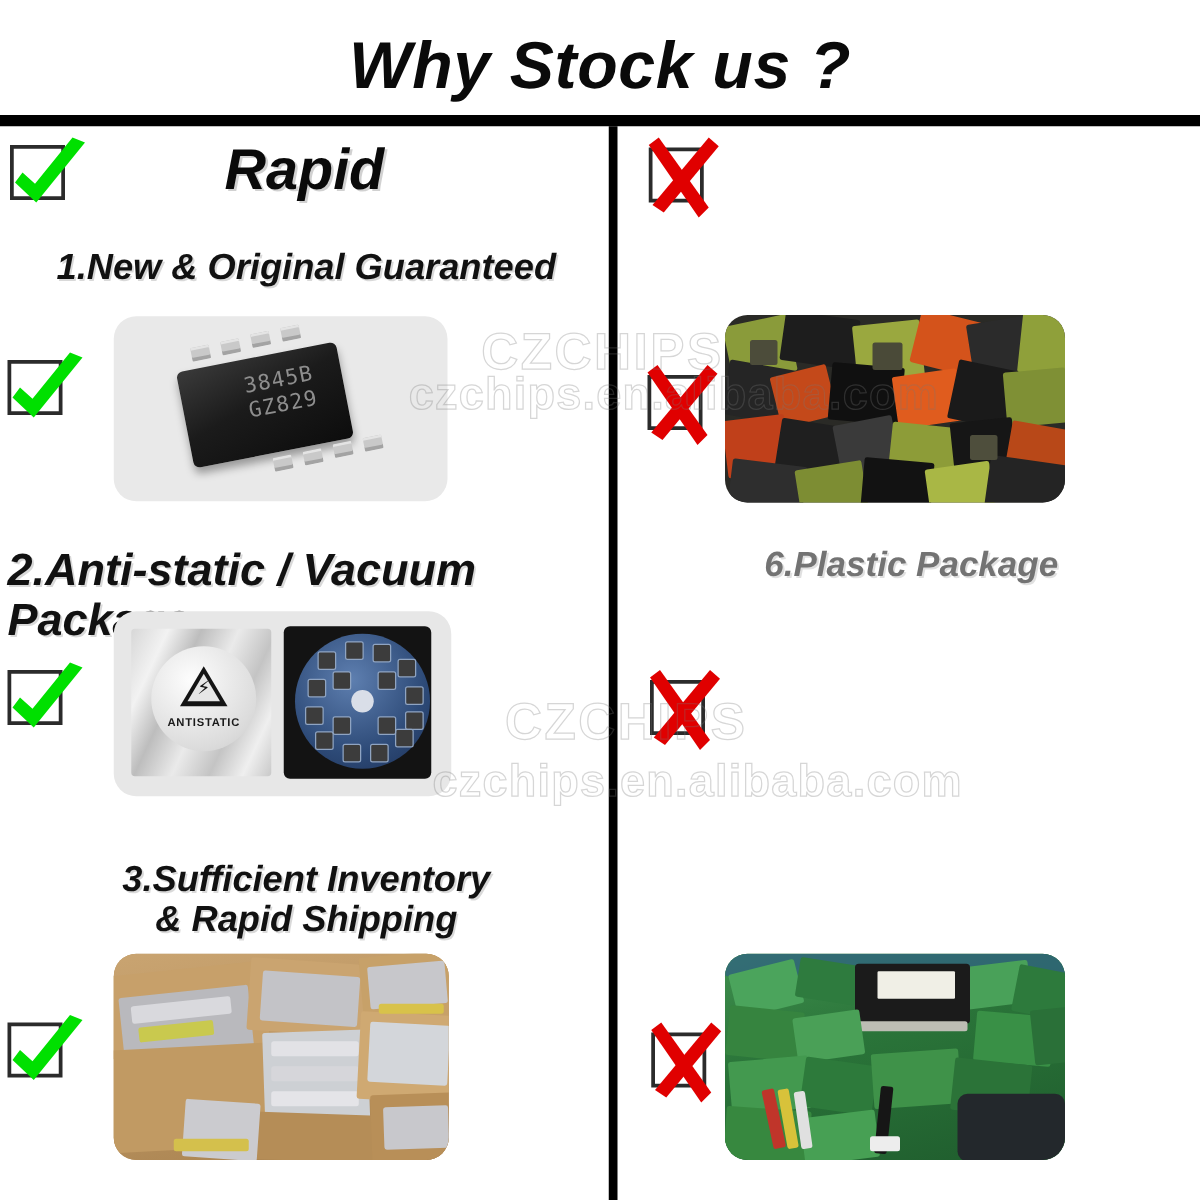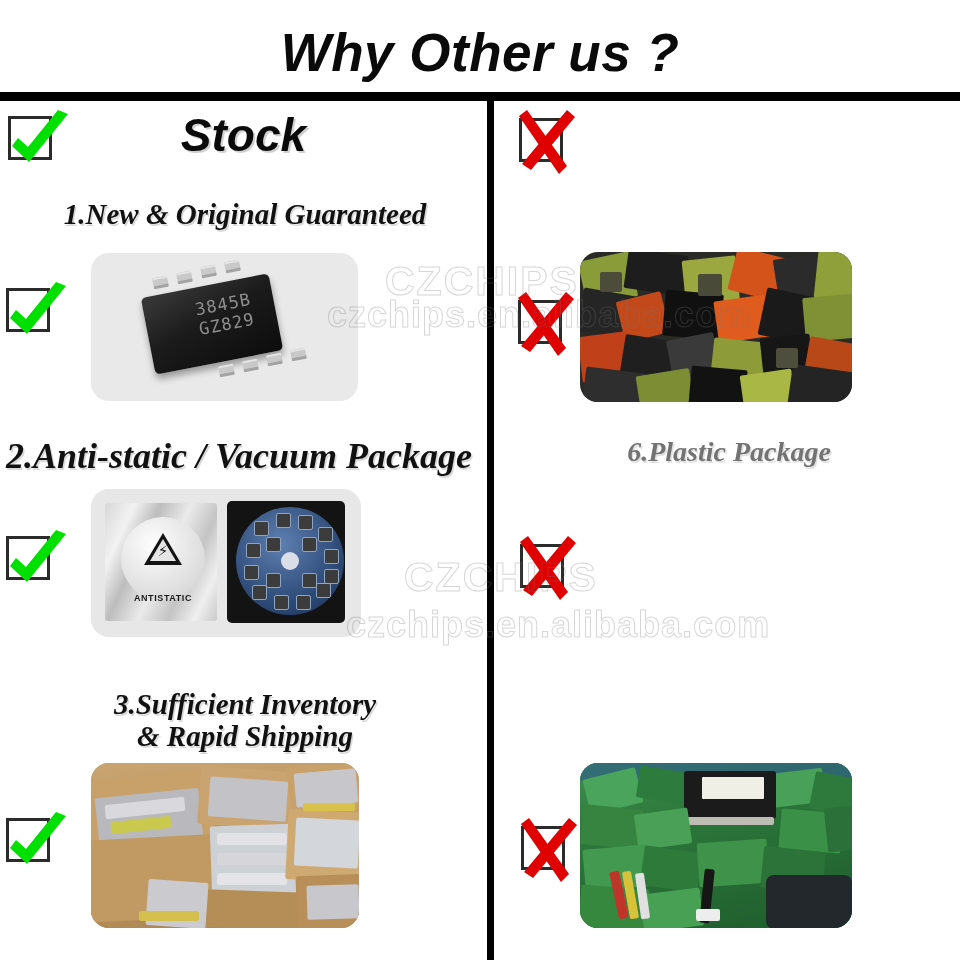--- a/index.html
+++ b/index.html
@@ -52,21 +52,21 @@
   .mark svg{position:absolute;left:-10px;top:-14px;width:80px;height:80px;overflow:visible;}
   .mark .box{
     position:absolute;left:0;top:0;width:44px;height:44px;
     border:3px solid #2b2b2b;background:transparent;box-sizing:border-box;
   }
 
   
   .row-title{
     position:absolute;
     font-weight:bold;font-style:italic;
-    font-family:Liberation Serif, serif;
+    font-family:Liberation Sans, sans-serif;
     line-height:1.12;
     white-space:pre-line;
   }
   .row-title.ours{color:#111;text-shadow:1.5px 1.5px 0 rgba(0,0,0,0.15);}
   .row-title.other{color:#737373;text-shadow:1.5px 1.5px 0 rgba(0,0,0,0.12);}
 
   
   .photo{
     position:absolute;border-radius:18px;overflow:hidden;
   }
@@ -109,21 +109,20 @@
   .esd-tri-in{
     position:absolute;left:50%;top:22px;transform:translateX(-50%);
     width:0;height:0;border-left:13px solid transparent;border-right:13px solid transparent;
     border-bottom:22px solid #e6e6e6;
   }
   .esd-bolt{position:absolute;left:50%;top:26px;transform:translateX(-50%);font-size:15px;color:#141414;line-height:1;}
   .esd-label{
     position:absolute;left:0;top:56px;width:100%;text-align:center;
     font-size:9px;font-weight:bold;letter-spacing:0.6px;color:#1a1a1a;
     font-family:"Liberation Sans",sans-serif;
-    margin-top:20px;
   }
   .tray{
     position:absolute;left:136px;top:12px;width:118px;height:122px;
     background:#131313;border-radius:5px;
   }
   .reel{
     position:absolute;left:9px;top:6px;width:108px;height:108px;border-radius:50%;
     background:radial-gradient(circle at 42% 34%,#5e7fb0,#2d4a77 62%,#1d3157);
   }
   .reel-hub{position:absolute;left:50%;top:50%;width:18px;height:18px;margin:-9px 0 0 -9px;border-radius:50%;background:#d9dee8;}
@@ -144,27 +143,27 @@
     pointer-events:none;
   }
   .wm-big{font-size:41px;letter-spacing:2px;}
   .wm-sm{font-size:36px;letter-spacing:1px;}
 </style>
 </head>
 <body>
 
 <div class="page">
 
-  <div class="title">Why Other us ?</div>
+  <div class="title">Why Stock us ?</div>
 
   <div class="hrule"></div>
   <div class="vrule"></div>
 
   <div class="col-head left">
-    <div class="col-head-label">Stock</div>
+    <div class="col-head-label">Rapid</div>
   </div>
 
   <div class="mark" style="left:8px;top:116px;">
     <div class="box"></div>
     <svg viewBox="0 0 80 80" aria-hidden="true">
       <path d="M14 44 L31 60 L70 12 L60 8 L30 45 L20 36 Z" fill="#00e000"></path>
     </svg>
   </div>
   <div class="mark" style="left:519px;top:118px;">
     <div class="box"></div>

